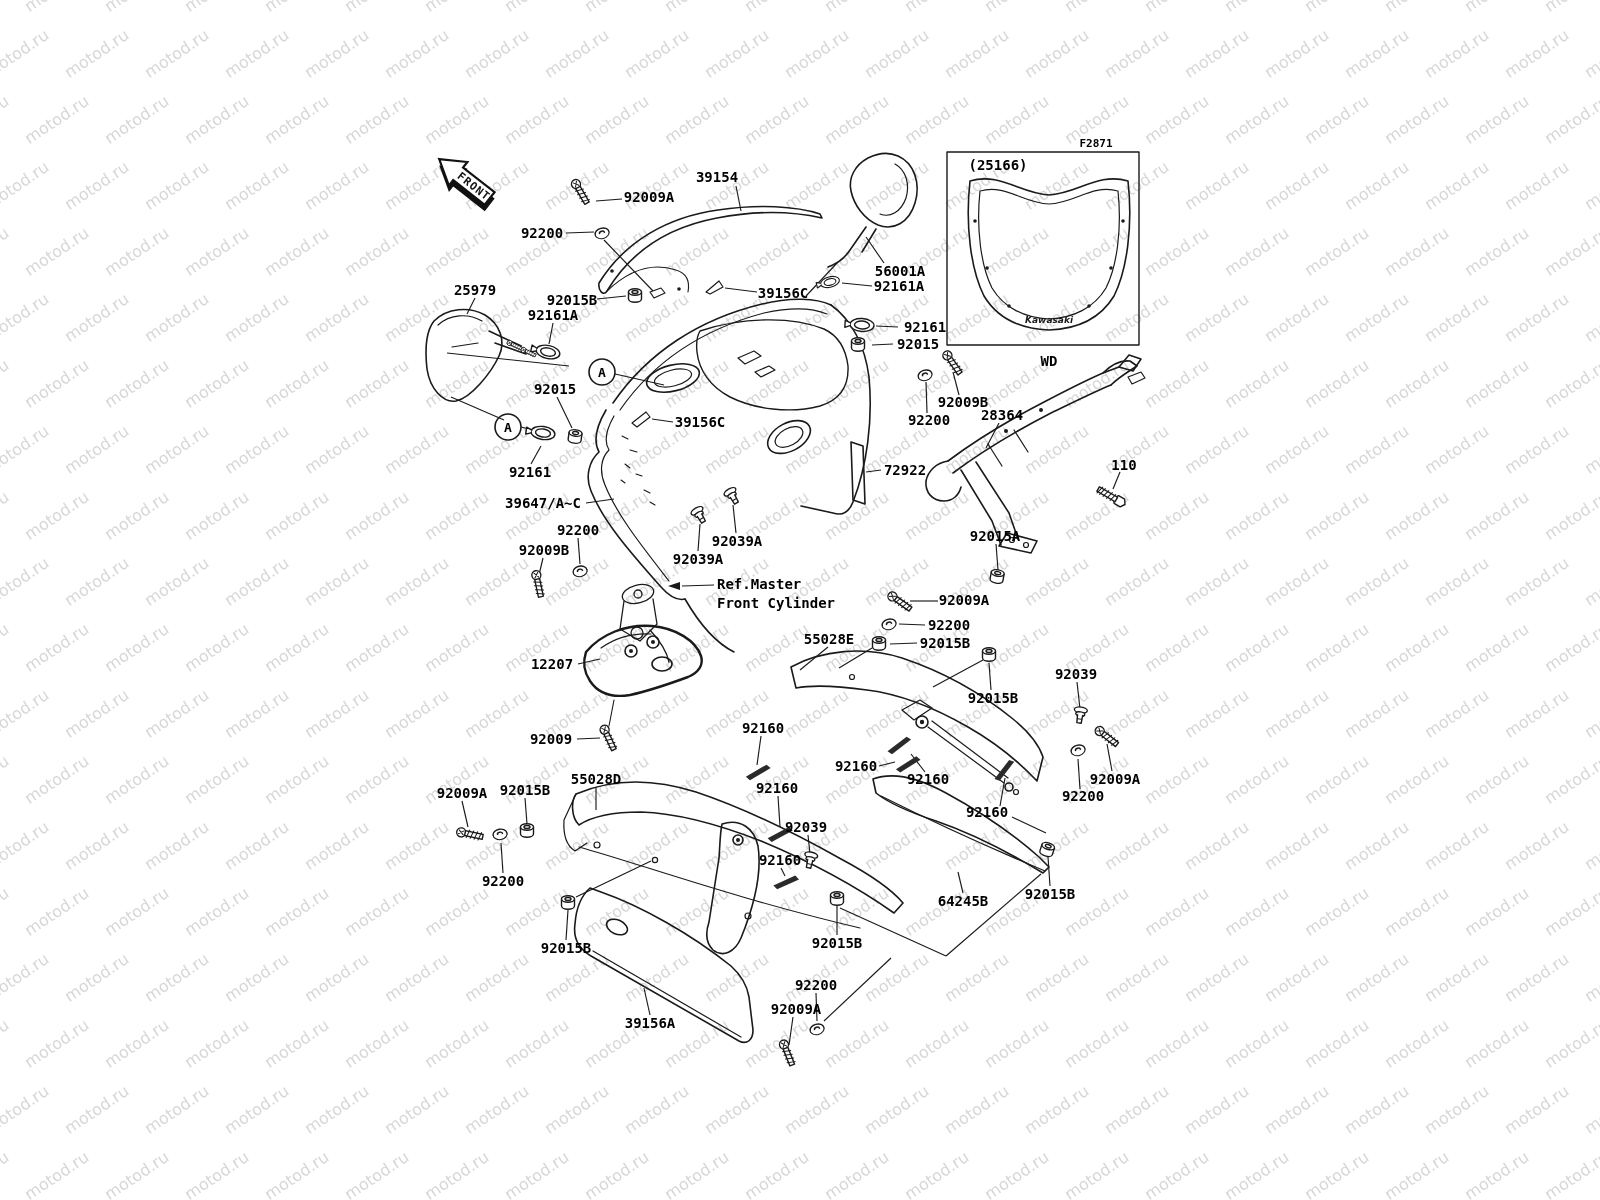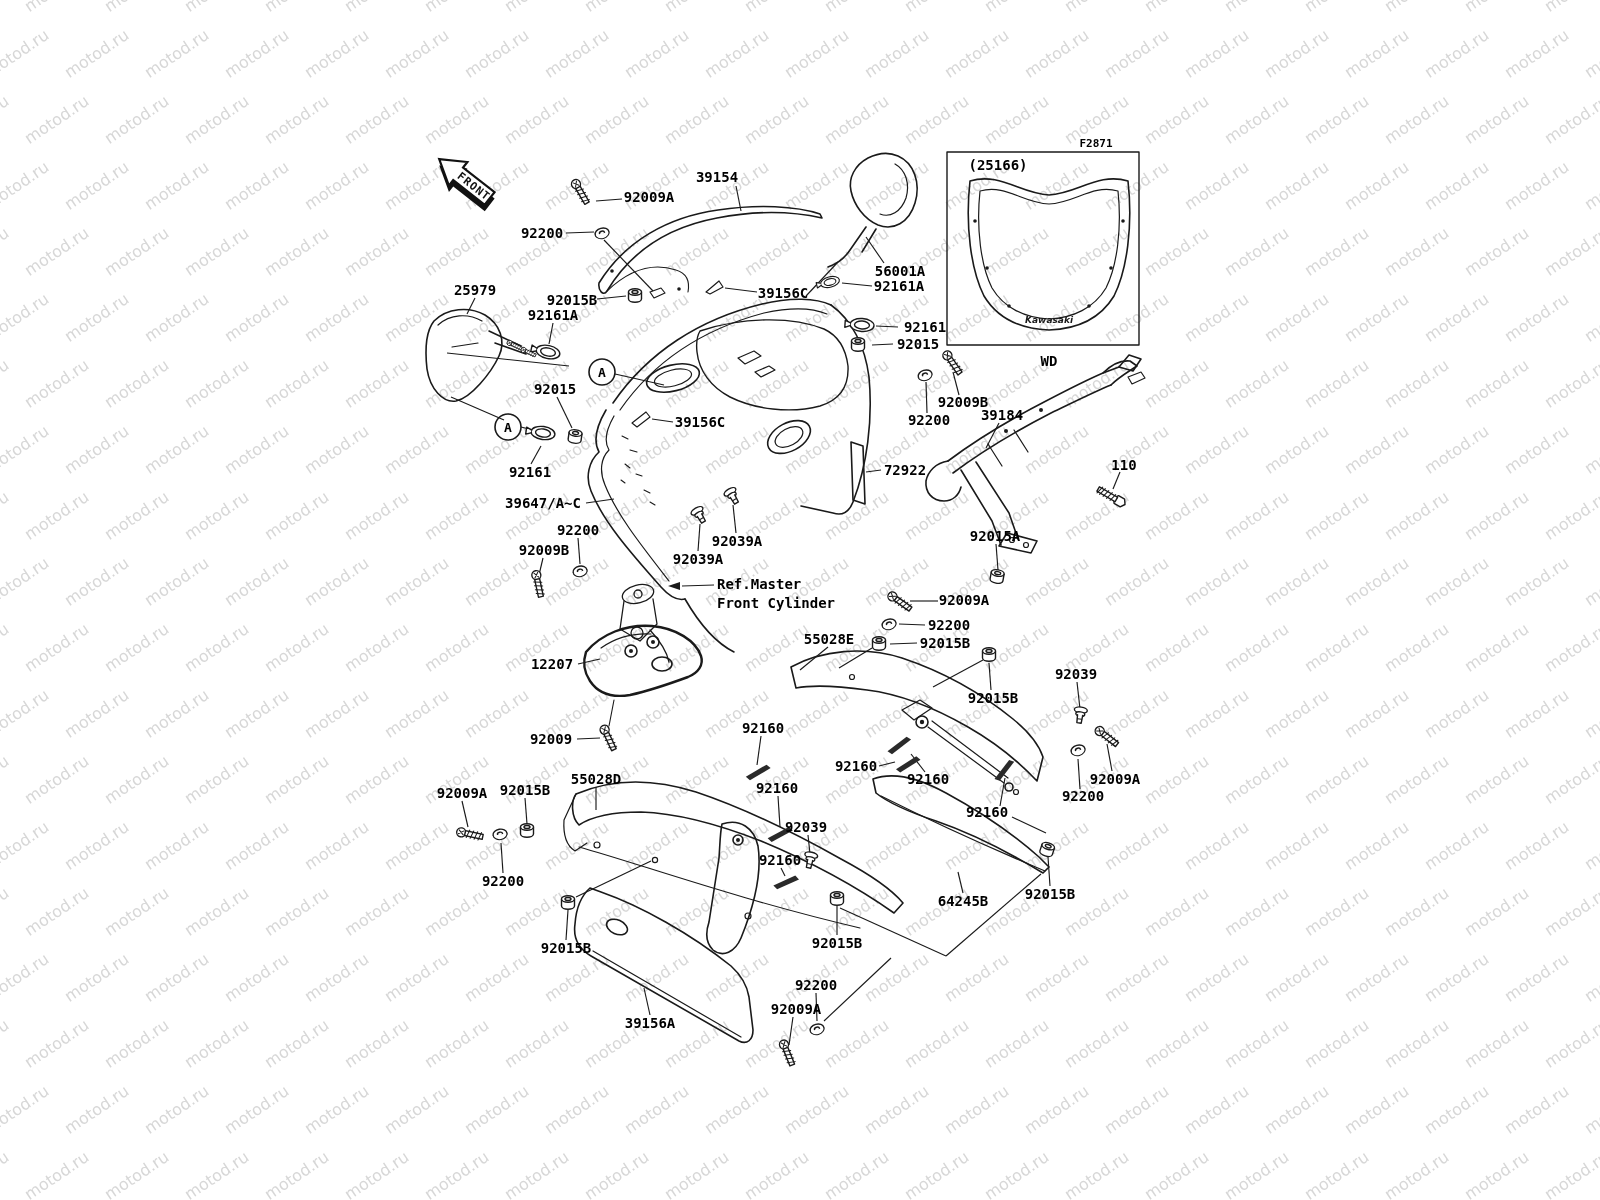--- a/index.html
+++ b/index.html
@@ -730,21 +730,21 @@
       <div class="part-label" style="left: 572px; top: 300px;">92015B</div>
       <div class="part-label" style="left: 553px; top: 315px;">92161A</div>
       <div class="part-label" style="left: 783px; top: 293px;">39156C</div>
       <div class="part-label" style="left: 925px; top: 327px;">92161</div>
       <div class="part-label" style="left: 918px; top: 344px;">92015</div>
       <div class="part-label" style="left: 555px; top: 389px;">92015</div>
       <div class="part-label" style="left: 700px; top: 422px;">39156C</div>
       <div class="part-label" style="left: 530px; top: 472px;">92161</div>
       <div class="part-label" style="left: 963px; top: 402px;">92009B</div>
       <div class="part-label" style="left: 929px; top: 420px;">92200</div>
-      <div class="part-label" style="left: 1002px; top: 415px;">39184</div>
+      <div class="part-label" style="left: 1002px; top: 415px;">28364</div>
       <div class="part-label" style="left: 1124px; top: 465px;">110</div>
       <div class="part-label" style="left: 905px; top: 470px;">72922</div>
       <div class="part-label" style="left: 995px; top: 536px;">92015A</div>
       <div class="part-label" style="left: 543px; top: 503px;">39647/A~C</div>
       <div class="part-label" style="left: 578px; top: 530px;">92200</div>
       <div class="part-label" style="left: 544px; top: 550px;">92009B</div>
       <div class="part-label" style="left: 737px; top: 541px;">92039A</div>
       <div class="part-label" style="left: 698px; top: 559px;">92039A</div>
       <div class="part-label" style="left: 552px; top: 664px;">12207</div>
       <div class="part-label" style="left: 551px; top: 739px;">92009</div>

